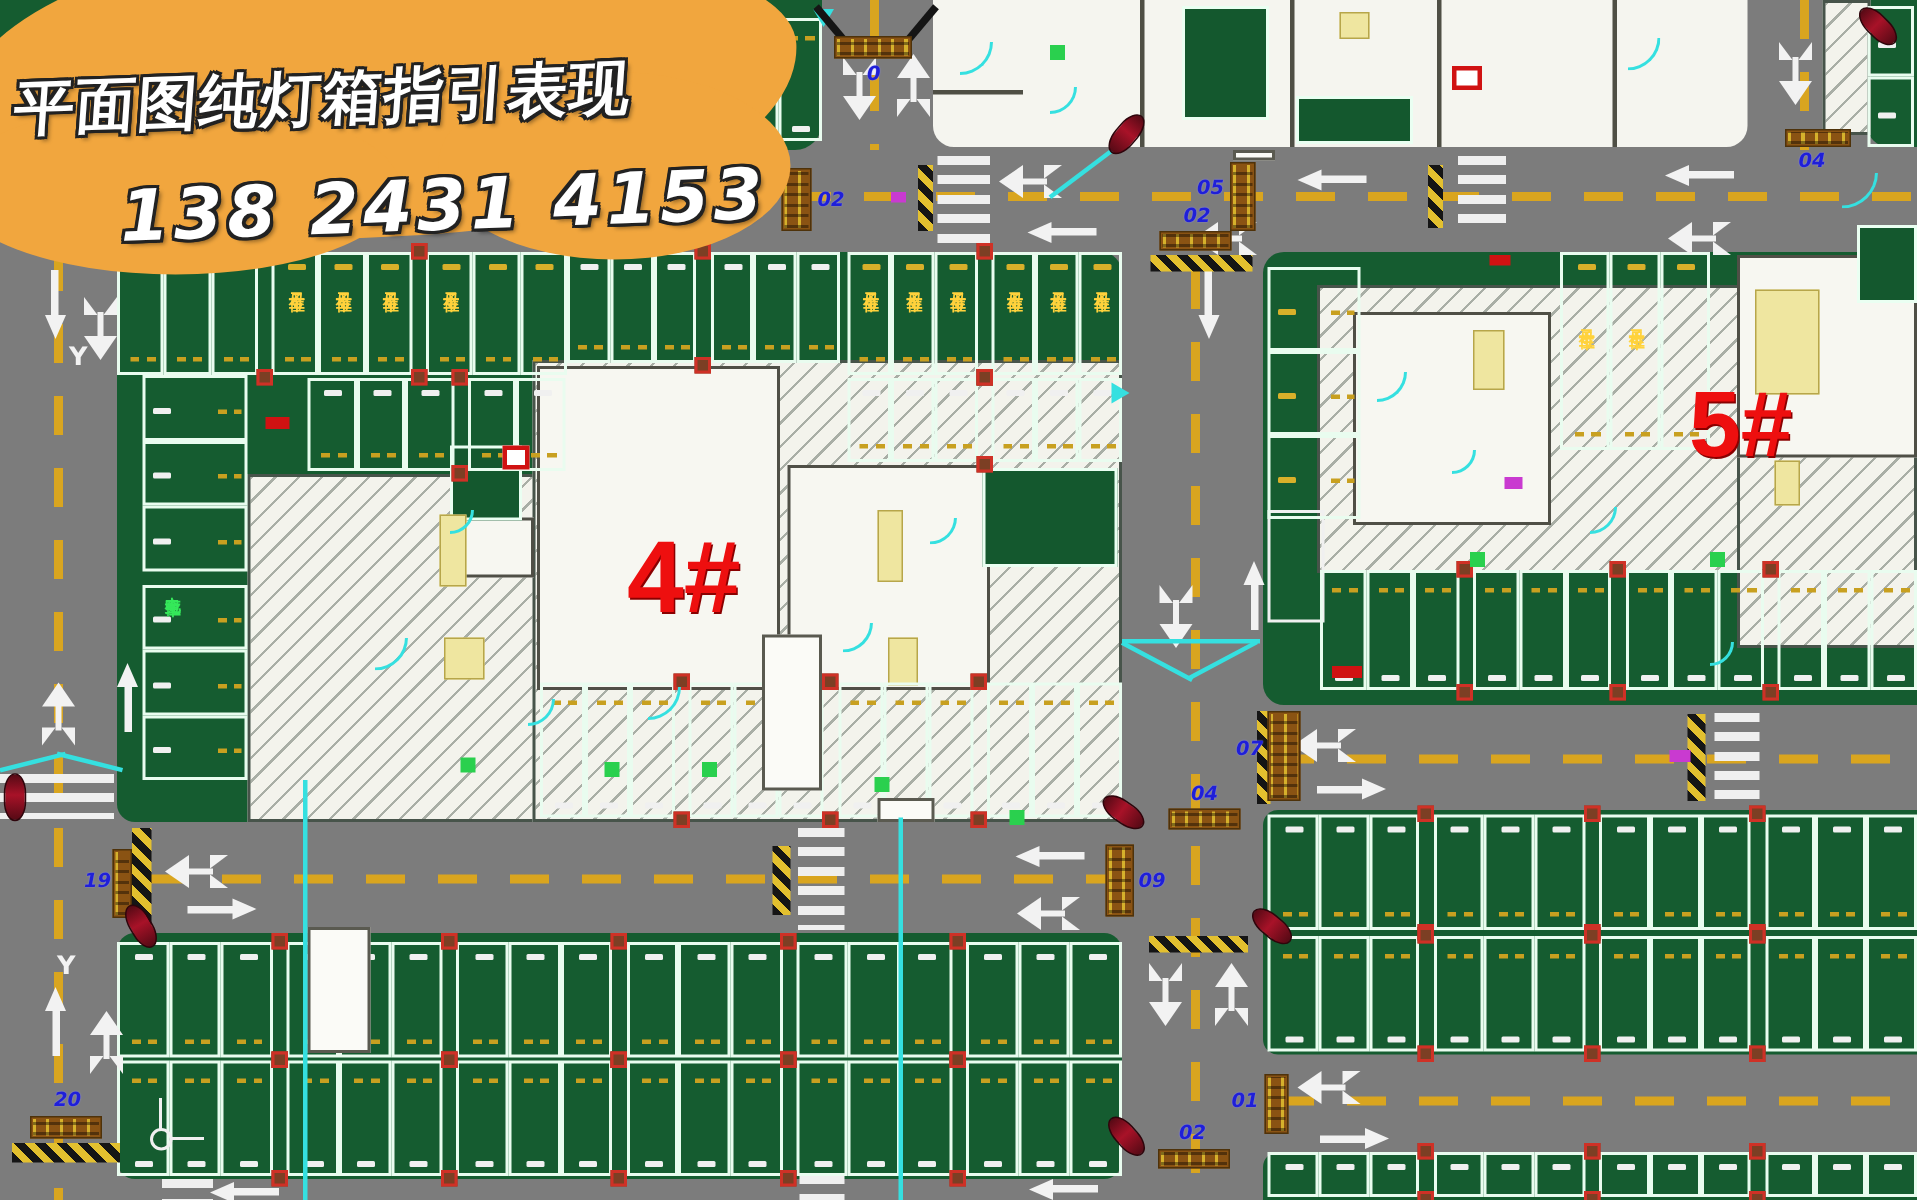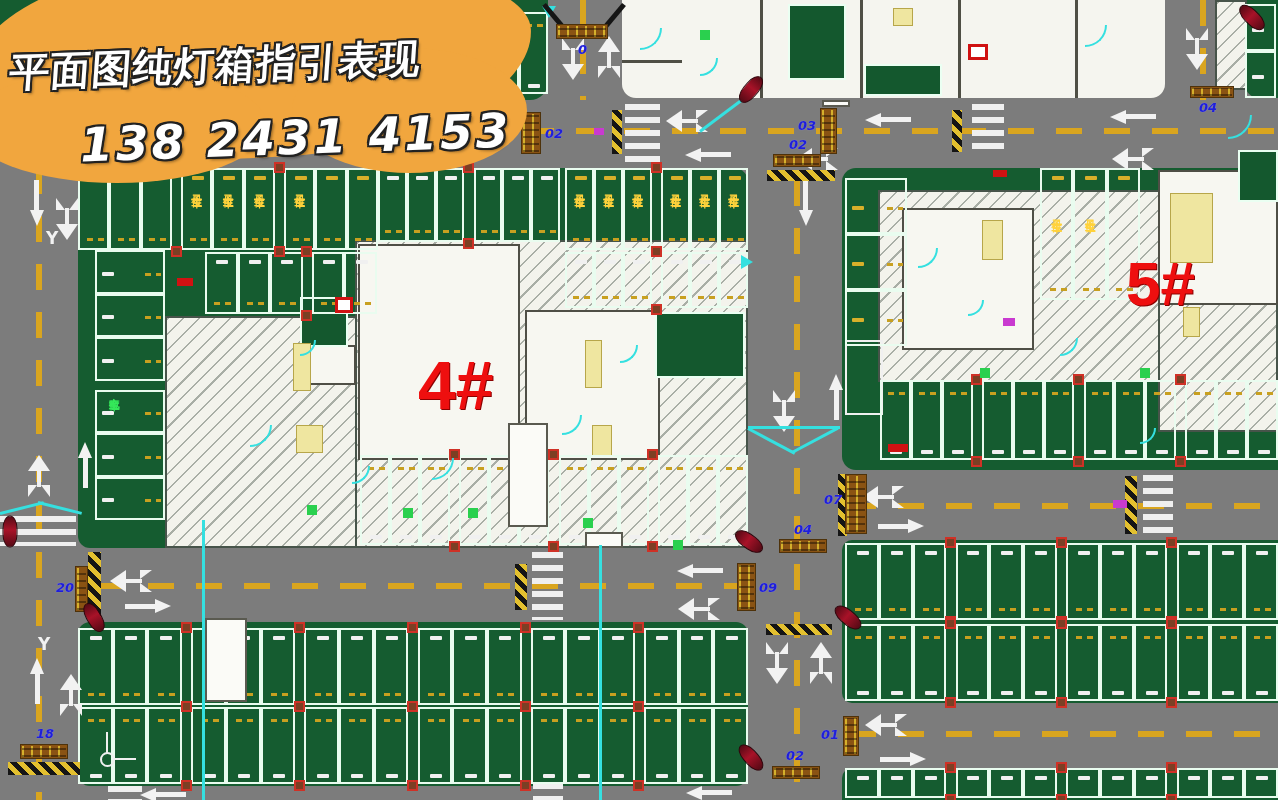--- a/index.html
+++ b/index.html
@@ -1036,21 +1036,21 @@
       <div class="abs door" style="left: 980px; top: 368px;"></div>
       <div class="abs door" style="left: 1140px; top: 368px;"></div>
       <div class="abs door" style="left: 700px; top: 30px;"></div>
       <div class="abs lightbox" style="left: 521px; top: 112px; width: 20px; height: 42px;">
         <div class="lb-tick"></div>
       </div>
       <div class="abs lb-label" style="left: 545px; top: 126px;">02</div>
       <div class="abs lightbox" style="left: 820px; top: 108px; width: 17px; height: 46px;">
         <div class="lb-tick"></div>
       </div>
-      <div class="abs lb-label" style="left: 798px; top: 118px;">03</div>
+      <div class="abs lb-label" style="left: 798px; top: 118px;">05</div>
       <div class="abs lightbox" style="left: 773px; top: 154px; width: 48px; height: 13px;">
         <div class="lb-tick"></div>
       </div>
       <div class="abs lb-label" style="left: 789px; top: 137px;">02</div>
       <div class="abs lightbox" style="left: 1190px; top: 86px; width: 44px; height: 12px;">
         <div class="lb-tick"></div>
       </div>
       <div class="abs lb-label" style="left: 1199px; top: 100px;">04</div>
       <div class="abs lightbox" style="left: 845px; top: 474px; width: 22px; height: 60px;">
         <div class="lb-tick"></div>
@@ -1068,25 +1068,25 @@
         <div class="lb-tick"></div>
       </div>
       <div class="abs lb-label" style="left: 821px; top: 727px;">01</div>
       <div class="abs lightbox" style="left: 772px; top: 766px; width: 48px; height: 13px;">
         <div class="lb-tick"></div>
       </div>
       <div class="abs lb-label" style="left: 786px; top: 748px;">02</div>
       <div class="abs lightbox" style="left: 75px; top: 566px; width: 13px; height: 46px;">
         <div class="lb-tick"></div>
       </div>
-      <div class="abs lb-label" style="left: 56px; top: 580px;">20</div>
+      <div class="abs lb-label" style="left: 56px; top: 580px;">19</div>
       <div class="abs lightbox" style="left: 20px; top: 744px; width: 48px; height: 15px;">
         <div class="lb-tick"></div>
       </div>
-      <div class="abs lb-label" style="left: 36px; top: 726px;">18</div>
+      <div class="abs lb-label" style="left: 36px; top: 726px;">20</div>
       <div class="abs lightbox" style="left: 556px; top: 24px; width: 52px; height: 15px;">
         <div class="lb-tick"></div>
       </div>
       <div class="abs lb-label" style="left: 578px; top: 42px;">0</div>
       <div class="abs car" style="left: 735px; top: 82px; transform: rotate(130deg);"></div>
       <div class="abs car" style="left: 1236px; top: 10px; transform: rotate(45deg);"></div>
       <div class="abs car" style="left: 733px; top: 534px; transform: rotate(35deg);"></div>
       <div class="abs car" style="left: 832px; top: 610px; transform: rotate(40deg);"></div>
       <div class="abs car" style="left: 78px; top: 610px; transform: rotate(60deg);"></div>
       <div class="abs car" style="left: -6px; top: 524px; transform: rotate(90deg);"></div>

